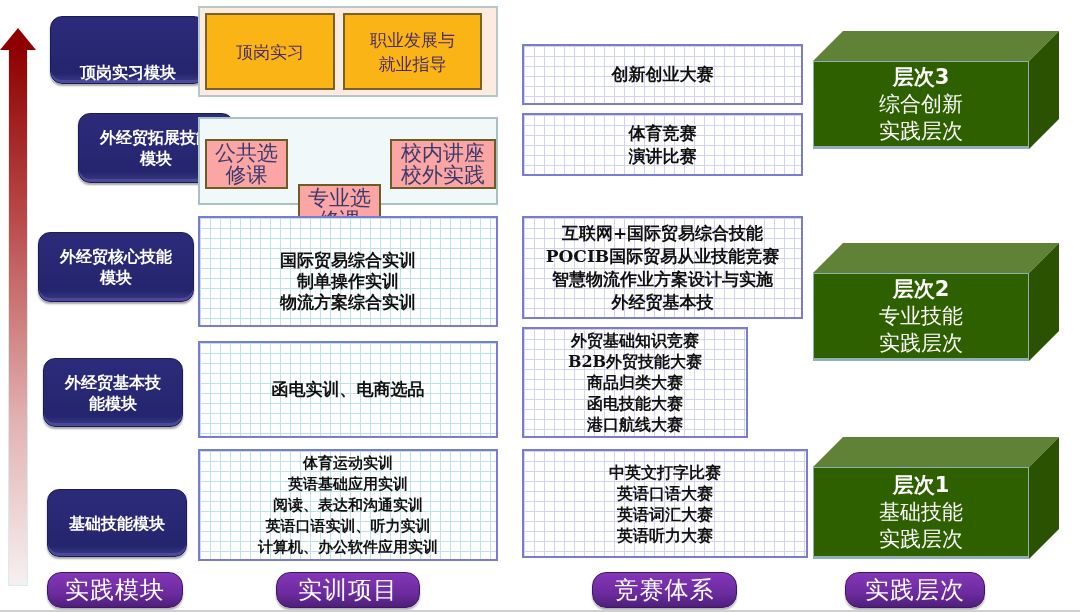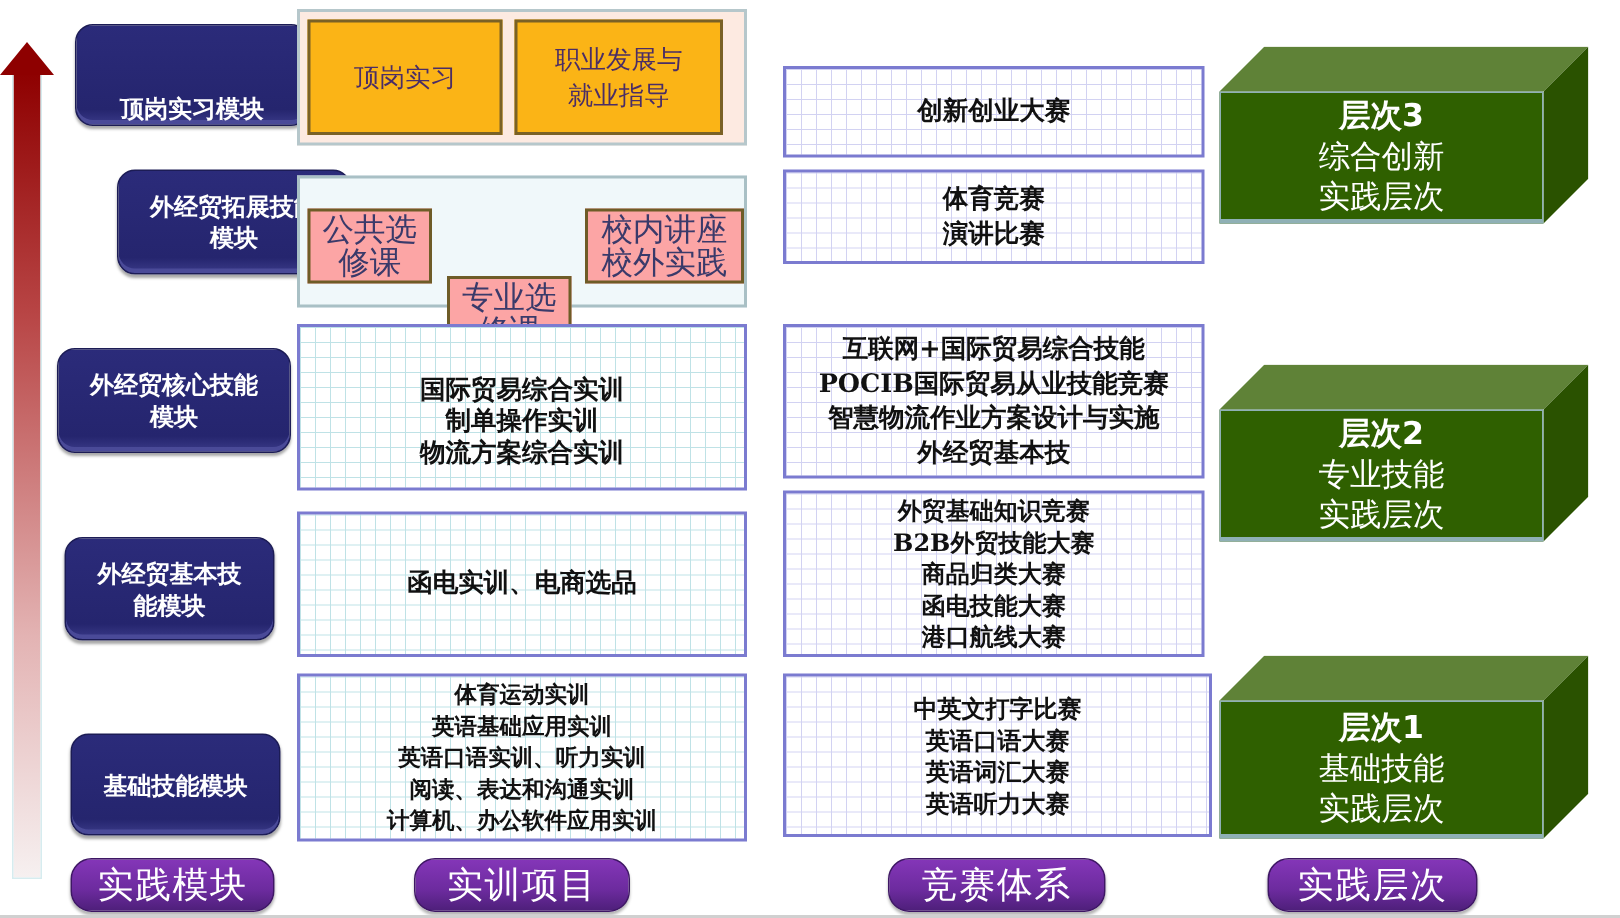--- a/index.html
+++ b/index.html
@@ -149,22 +149,22 @@
 <div class="abs grid-teal" style="left:198px;top:341px;width:300px;height:97px;">
   <div class="grid-text fs17" style="line-height:23px;">
     <span>函电实训、电商选品</span>
   </div>
 </div>
 
 <div class="abs grid-teal" style="left:198px;top:449px;width:300px;height:112px;">
   <div class="grid-text fs15">
     <span>体育运动实训</span>
     <span>英语基础应用实训</span>
+    <span>阅读、表达和沟通实训</span>
     <span>英语口语实训、听力实训</span>
-    <span>阅读、表达和沟通实训</span>
     <span>计算机、办公软件应用实训</span>
   </div>
 </div>
 
 <div class="abs grid-lav" style="left:522px;top:44px;width:281px;height:61px;">
   <div class="grid-text fs17">
     <span>创新创业大赛</span>
   </div>
 </div>
 <div class="abs grid-lav" style="left:522px;top:113px;width:281px;height:63px;">
@@ -174,21 +174,21 @@
   </div>
 </div>
 <div class="abs grid-lav" style="left:522px;top:216px;width:281px;height:103px;">
   <div class="grid-text fs17" style="line-height:23px;">
     <span>互联网+国际贸易综合技能</span>
     <span>POCIB国际贸易从业技能竞赛</span>
     <span>智慧物流作业方案设计与实施</span>
     <span>外经贸基本技</span>
   </div>
 </div>
-<div class="abs grid-lav" style="left:522px;top:327px;width:281px;height:111px;">
+<div class="abs grid-lav" style="left:522px;top:327px;width:226px;height:111px;">
   <div class="grid-text fs16">
     <span>外贸基础知识竞赛</span>
     <span>B2B外贸技能大赛</span>
     <span>商品归类大赛</span>
     <span>函电技能大赛</span>
     <span>港口航线大赛</span>
   </div>
 </div>
 <div class="abs grid-lav" style="left:522px;top:449px;width:286px;height:109px;">
   <div class="grid-text fs16">

